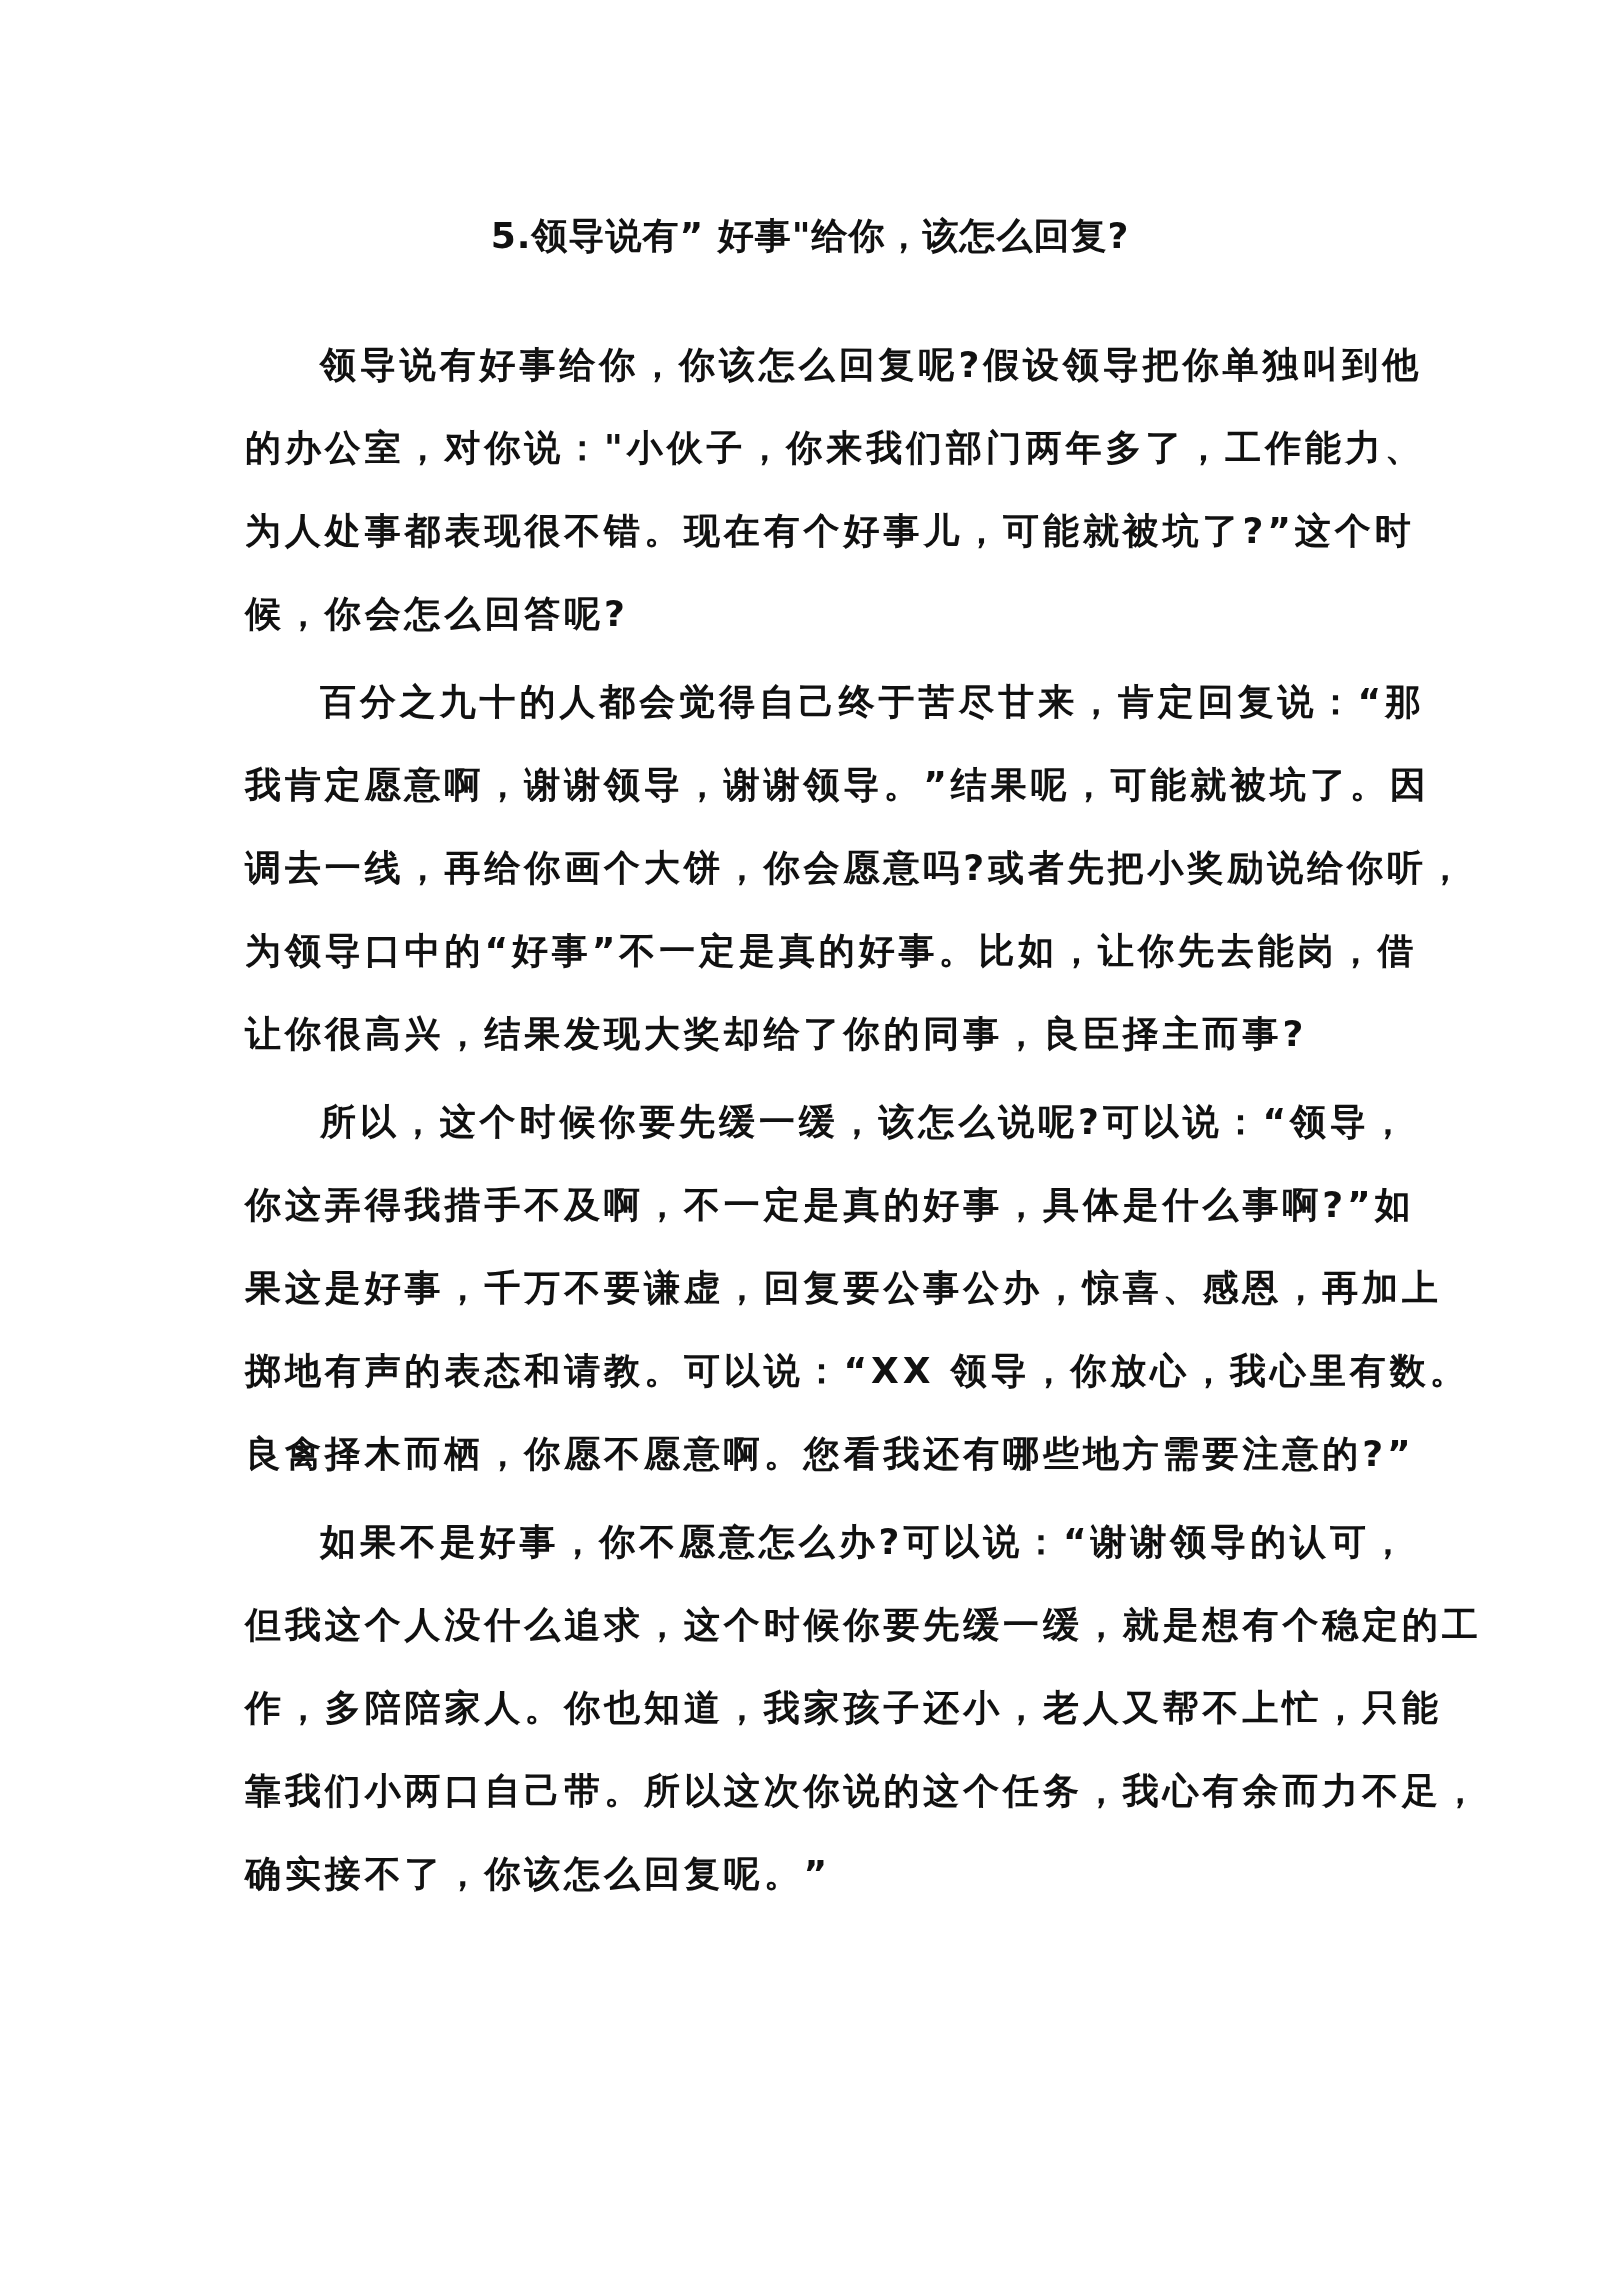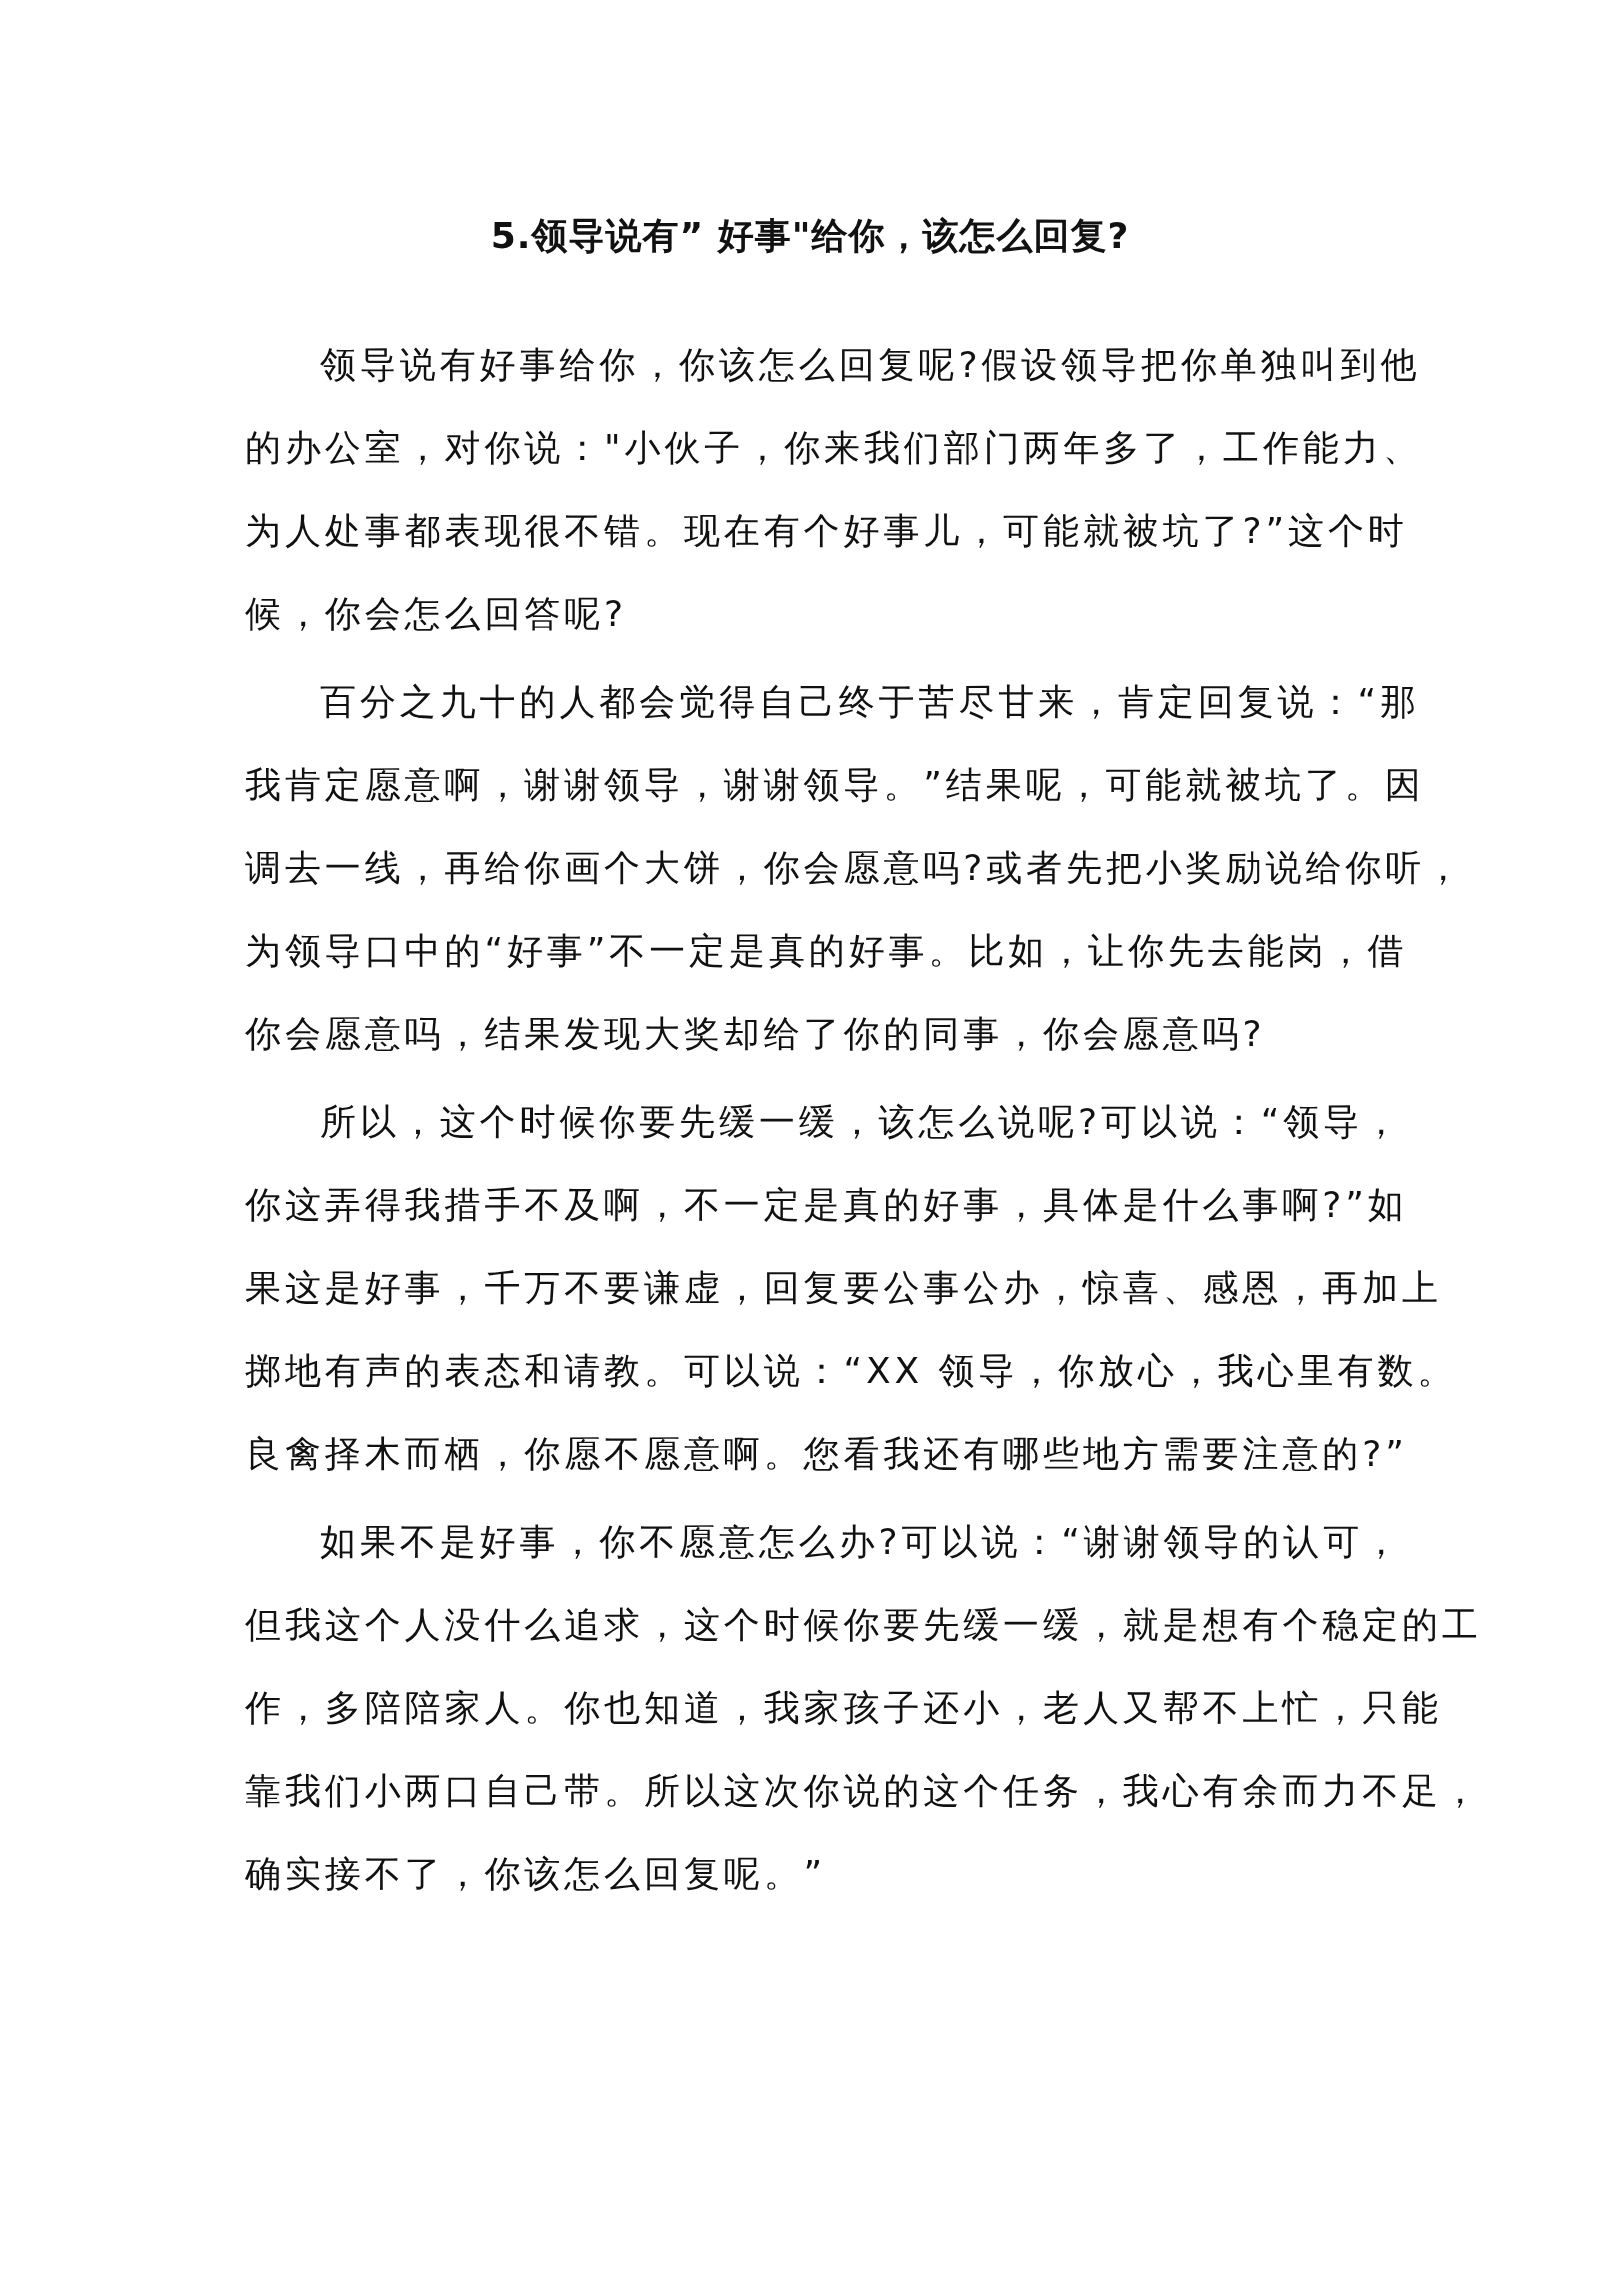--- a/index.html
+++ b/index.html
@@ -34,20 +34,21 @@
       letter-spacing: 1px;
     }
     .body-text {
       position: absolute;
       left: 245px;
       top: 323px;
       width: 1157px;
     }
     .para {
       margin: 0 0 4.9px 0;
+      font-weight: bold;
     }
     .line {
       display: block;
       font-size: 36px;
       line-height: 83px;
       height: 83px;
       white-space: nowrap;
       letter-spacing: 3.9px;
     }
     .line.indent {
@@ -68,21 +69,21 @@
       <span class="line">的办公室，对你说："小伙子，你来我们部门两年多了，工作能力、</span>
       <span class="line">为人处事都表现很不错。现在有个好事儿，可能就被坑了?”这个时</span>
       <span class="line">候，你会怎么回答呢?</span>
     </div>
 
     <div class="para">
       <span class="line indent">百分之九十的人都会觉得自己终于苦尽甘来，肯定回复说：“那</span>
       <span class="line">我肯定愿意啊，谢谢领导，谢谢领导。”结果呢，可能就被坑了。因</span>
       <span class="line">调去一线，再给你画个大饼，你会愿意吗?或者先把小奖励说给你听，</span>
       <span class="line">为领导口中的“好事”不一定是真的好事。比如，让你先去能岗，借</span>
-      <span class="line">你会愿意吗，结果发现大奖却给了你的同事，你会愿意吗?</span>
+      <span class="line">让你很高兴，结果发现大奖却给了你的同事，良臣择主而事?</span>
     </div>
 
     <div class="para">
       <span class="line indent">所以，这个时候你要先缓一缓，该怎么说呢?可以说：“领导，</span>
       <span class="line">你这弄得我措手不及啊，不一定是真的好事，具体是什么事啊?”如</span>
       <span class="line">果这是好事，千万不要谦虚，回复要公事公办，惊喜、感恩，再加上</span>
       <span class="line">掷地有声的表态和请教。可以说：“XX 领导，你放心，我心里有数。</span>
       <span class="line">良禽择木而栖，你愿不愿意啊。您看我还有哪些地方需要注意的?”</span>
     </div>
 

